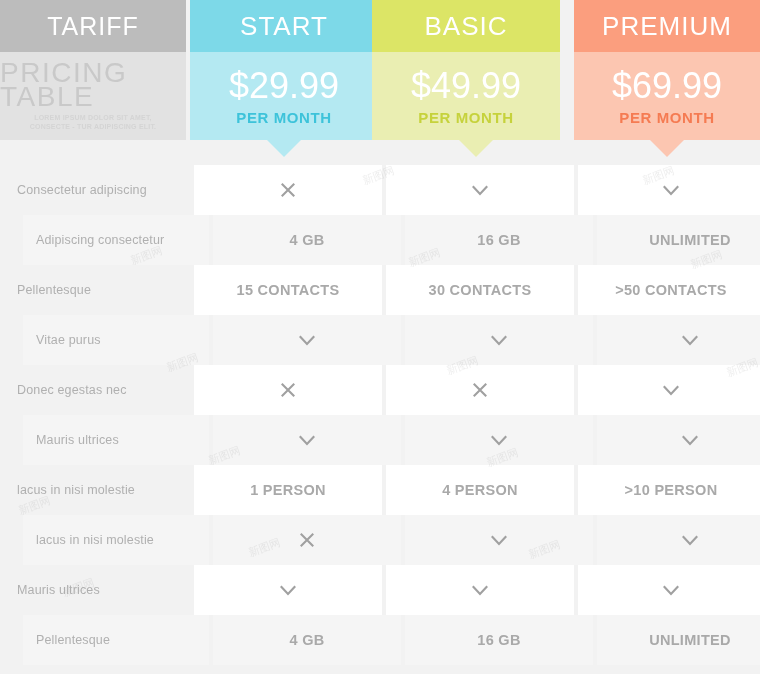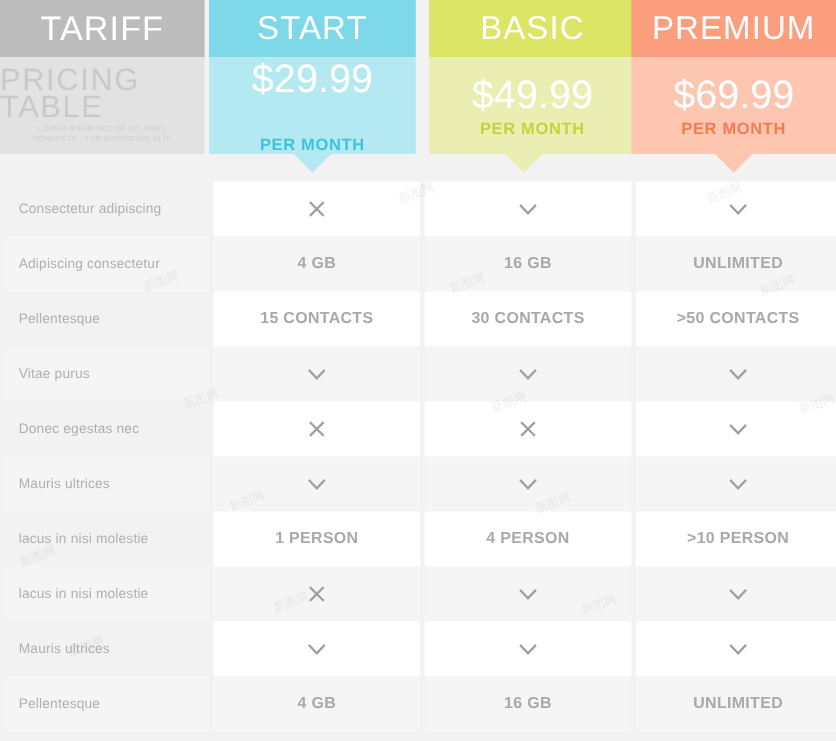--- a/index.html
+++ b/index.html
@@ -40,26 +40,26 @@
     left: 0; top: 0;
     width: 100%;
     height: 52px;
     display: flex;
     align-items: center;
     justify-content: center;
     box-sizing: border-box;
   }
   .head-title-text {
     color: #ffffff;
-    font-size: 30px;
+    font-size: 26px;
     letter-spacing: 1px;
     font-weight: normal;
     white-space: nowrap;
   }
-  .head-title-text.tariff { font-size: 31px; }
+  .head-title-text.tariff { font-size: 25px; }
 
   .head-body {
     position: absolute;
     left: 0; top: 52px;
     width: 100%;
     height: 88px;
     box-sizing: border-box;
     display: flex;
     flex-direction: column;
     align-items: center;
@@ -145,21 +145,21 @@
     white-space: nowrap;
   }
   .row-value-text {
     color: #a9a9a9;
     font-size: 14.5px;
     letter-spacing: 0.3px;
     white-space: nowrap;
   }
 
   .bg-light { background: #ffffff; }
-  .bg-dark  { background: #f5f5f5; }
+  .bg-dark  { background: #f5f5f5; margin-left: 19px; }
   .bg-none  { background: transparent; }
 
   .icon-svg { display: block; }
 
   
   .wm {
     position: absolute;
     color: rgba(170,170,170,0.20);
     font-size: 11px;
     font-family: "DejaVu Sans", sans-serif;
@@ -183,28 +183,28 @@
       <div class="head-body tariff-body">
         <span class="tariff-sub-title">PRICING TABLE</span>
         <span class="tariff-sub-desc">LOREM IPSUM DOLOR SIT AMET, CONSECTE    -  TUR ADIPISCING ELIT.</span>
       </div>
     </div>
 
     <div class="head-col" style="left:190px; width:188px;">
       <div class="head-title" style="background:#7dd9e8;">
         <span class="head-title-text">START</span>
       </div>
-      <div class="head-body" style="background:#b4e9f2;justify-content:space-between;">
+      <div class="head-body" style="background:#b4e9f2;">
         <span class="price-amount">$29.99</span>
         <span class="price-period" style="color:#3dc3da;">PER MONTH</span>
       </div>
     </div>
     <div class="pointer" style="left:267px; border-top:17px solid #b4e9f2;"></div>
 
-    <div class="head-col" style="left:390px; width:188px;">
+    <div class="head-col" style="left:372px; width:188px;">
       <div class="head-title" style="background:#dce566;">
         <span class="head-title-text">BASIC</span>
       </div>
       <div class="head-body" style="background:#eaeeb2;">
         <span class="price-amount">$49.99</span>
         <span class="price-period" style="color:#c6d23c;">PER MONTH</span>
       </div>
     </div>
     <div class="pointer" style="left:459px; border-top:17px solid #eaeeb2;"></div>
 

